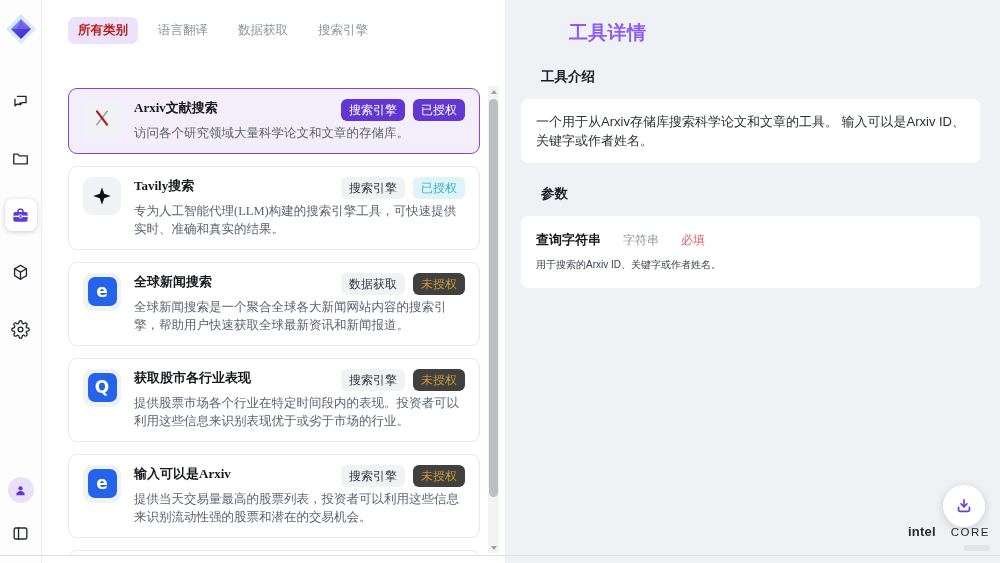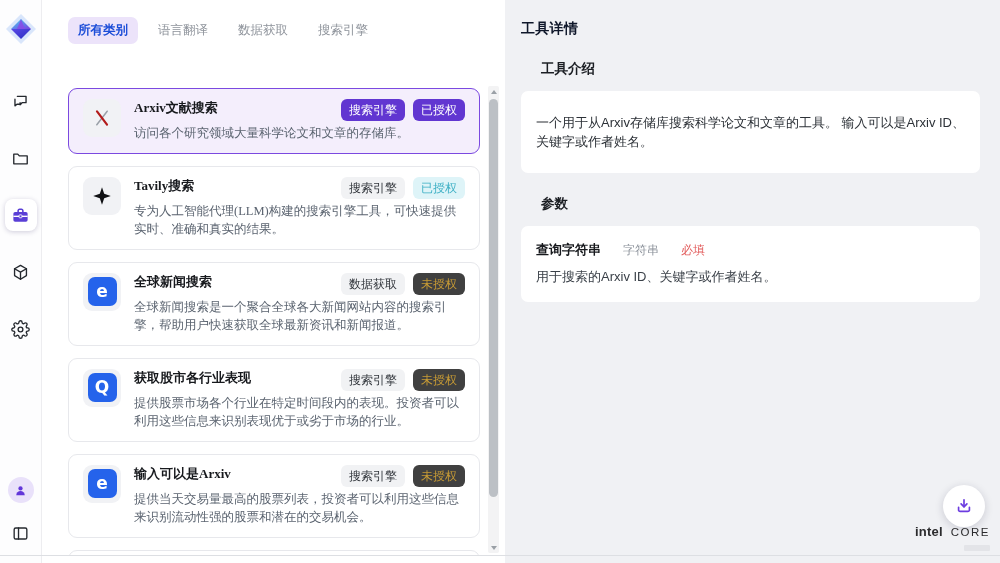--- a/index.html
+++ b/index.html
@@ -21,21 +21,21 @@
   .user-chip { width:26px; height:26px; border-radius:50%; background:#e9e1fa;
     display:flex; align-items:center; justify-content:center; cursor:pointer; }
   .user-chip svg { width:15px; height:15px; }
 
   
   .list-panel { position:absolute; left:42px; top:0; bottom:0; width:463px; background:#fff; }
   .list-inner { position:absolute; left:26px; top:0; width:412px; bottom:0; }
   .panel-title { font-size:15px; font-weight:700; color:#17191d; margin-top:20px; letter-spacing:.3px; }
   .tabs { display:flex; gap:10px; margin-top:17px; }
   .tab { font-size:12.5px; color:#8e939b; padding:5px 10px; border-radius:7px; cursor:pointer; white-space:nowrap; }
-  .tab.active { background:#ece3fa; color:#1d4ed8; font-weight:700; }
+  .tab.active { background:#ece3fa; color:#b91c1c; font-weight:700; }
   .cards { position:absolute; top:88px; left:0; right:0; bottom:8px; overflow:hidden;
     display:flex; flex-direction:column; gap:12px; }
   .card { background:#fff; border:1px solid #e7e8ec; border-radius:9px; padding:10px 14px;
     display:flex; gap:13px; cursor:pointer; flex:none; }
   .card.selected { background:#f4eefc; border:1.5px solid #7b49e0; }
   .tool-icon { width:38px; height:38px; border-radius:9px; background:#f1f2f5; flex:none;
     display:flex; align-items:center; justify-content:center; }
   .tool-icon svg { width:20px; height:20px; }
   .tool-icon .blue-sq { width:29px; height:29px; border-radius:7px; background:#2563eb;
     color:#fff; font-weight:800; font-size:17px; display:flex; align-items:center; justify-content:center;
@@ -59,38 +59,38 @@
   .sb-arrow.up { top:0; } .sb-arrow.down { bottom:0; }
   .sb-arrow span { width:0; height:0; border-left:3.5px solid transparent; border-right:3.5px solid transparent; }
   .sb-arrow.up span { border-bottom:4.5px solid #9aa0a6; }
   .sb-arrow.down span { border-top:4.5px solid #9aa0a6; }
   .sb-thumb { position:absolute; left:1px; width:9px; top:13px; height:398px;
     background:#bcc0c5; border-radius:5px; cursor:grab; }
 
   
   .detail-panel { position:absolute; left:505px; right:0; top:0; bottom:0; background:#f0f1f4; }
   .detail-inner { padding:20px 20px 0 16px; }
-  .detail-title { font-size:14px; font-weight:700; color:#0f172a; letter-spacing:.3px; }
+  .detail-title { font-size:19px; font-weight:700; color:#8b5cf6; letter-spacing:.3px;margin-left:48px; }
   .section-h { font-size:13.5px; font-weight:700; color:#1b1e23; margin-top:22px;margin-left:20px; }
-  .white-box { background:#fff; border-radius:7px; margin-top:13px; padding:22px 15px; }
+  .white-box { background:#fff; border-radius:7px; margin-top:13px; padding:13px 15px; }
   .intro-text { font-size:13px; color:#2c3137; line-height:19px; }
   .param-box { padding:15px 15px 16px; }
   .param-head { display:flex; align-items:baseline; gap:22px; }
   .param-name { font-size:13px; font-weight:700; color:#17191d; }
   .param-type { font-size:12px; color:#8a9099; }
   .param-required { font-size:12px; color:#e25c5c; }
-  .param-desc { margin-top:9px; font-size:13px; color:#3a4048; }
+  .param-desc { margin-top:9px; font-size:10px; color:#3a4048; }
 
   
   .fab { position:absolute; right:15px; bottom:36px; width:42px; height:42px; border-radius:50%;
     background:#fff; box-shadow:0 2px 8px rgba(30,25,60,.18); display:flex; align-items:center;
     justify-content:center; cursor:pointer; border:none; }
   .fab svg { width:20px; height:20px; }
   .brand { position:absolute; right:10px; bottom:9px; text-align:right; line-height:1; }
-  .brand .row { display:flex; align-items:baseline; gap:8px; justify-content:flex-end; }
+  .brand .row { display:flex; align-items:baseline; gap:15px; justify-content:flex-end; }
   .brand .intel { font-size:13px; font-weight:700; color:#2b2b2d; letter-spacing:.2px; }
   .brand .core { font-size:11.5px; font-weight:400; color:#2b2b2d; letter-spacing:1.5px; }
   .brand .series { display:inline-block; margin-top:2px; width:26px; height:6px;
     background:#e3e4e8; border-radius:1px; }
 
   .window-edge { position:absolute; left:0; right:0; bottom:7px; height:1px; background:#dddfe3; z-index:5; }
 </style>
 </head>
 <body>
 

